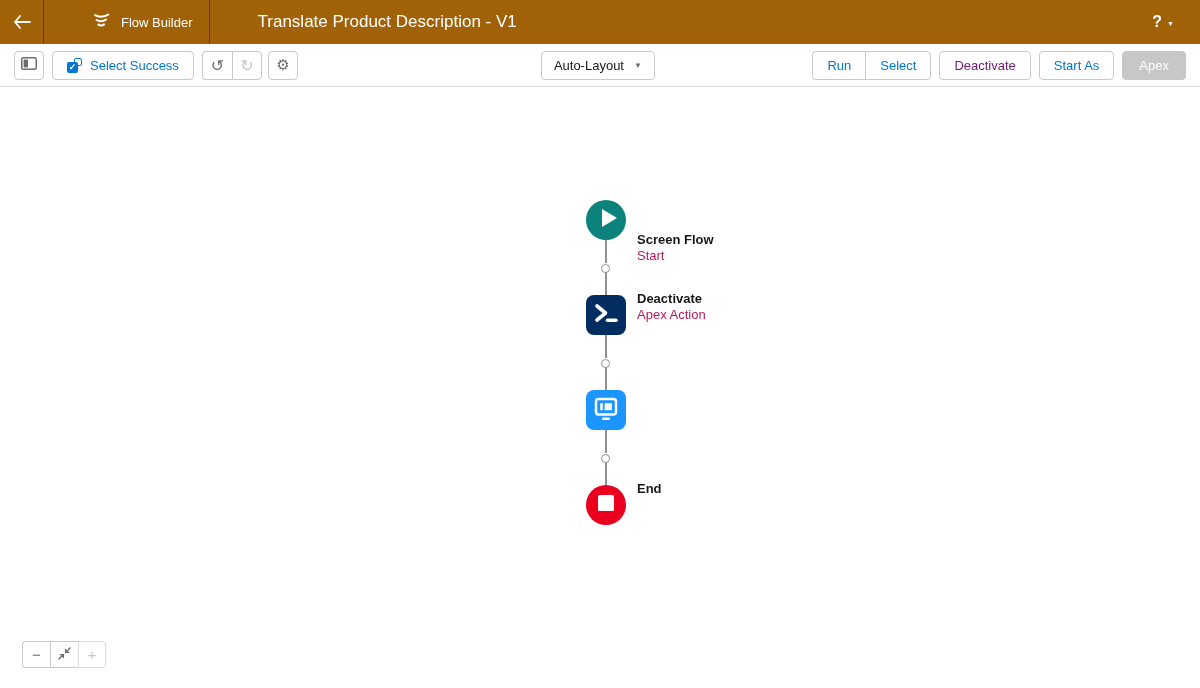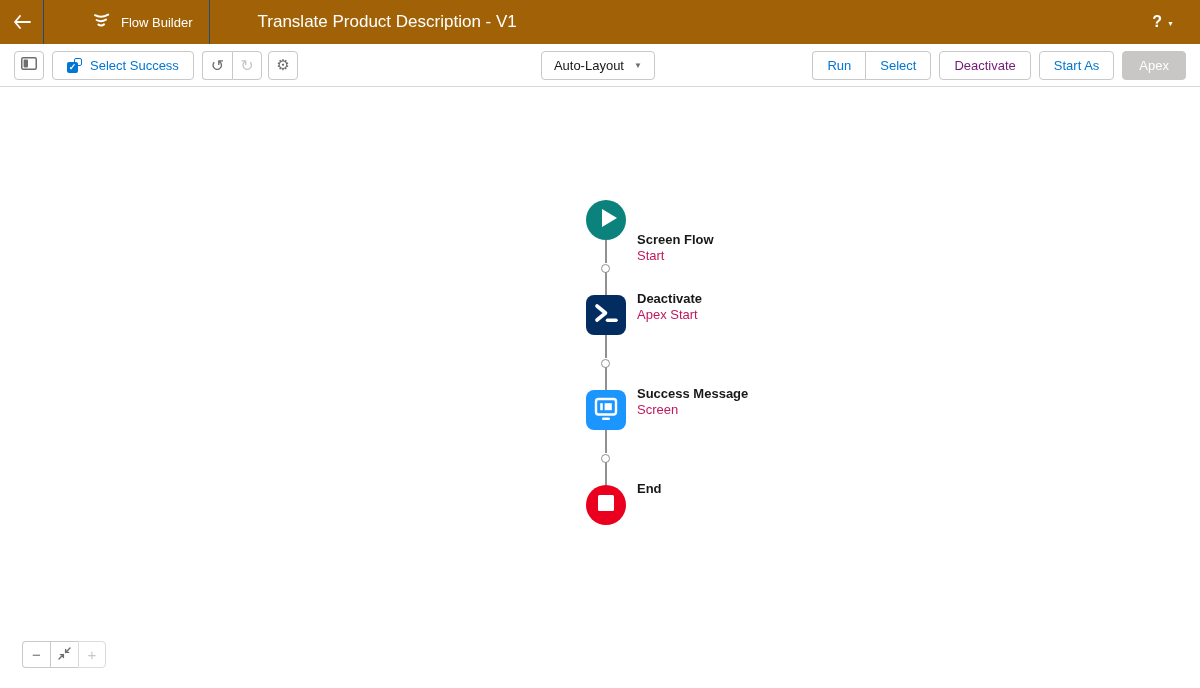--- a/index.html
+++ b/index.html
@@ -176,40 +176,36 @@
       <svg width="40" height="40" viewBox="0 0 40 40">
           <g stroke="#fff" stroke-width="3.6" fill="none" stroke-linecap="round" stroke-linejoin="round">
             <polyline points="11,13 19.5,20 11,27"></polyline>
             <line x1="21.5" y1="27.2" x2="30" y2="27.2"></line>
           </g>
         </svg>
     </span>
   </div>
   <div class="node-label" style="top:204px;">
     <div class="node-title">Deactivate</div>
-    <div class="node-sub">Apex Start</div>
+    <div class="node-sub">Apex Action</div>
   </div>
 
   <div class="connector" style="top:248px; height:23px;"></div>
   <div class="add-dot" style="top:271.5px;"></div>
   <div class="connector" style="top:280px; height:23px;"></div>
 
   <div class="node-icon node-square" style="left:586px; top:303px; background:#1b96ff;">
     <span>
       <svg width="40" height="40" viewBox="0 0 40 40">
         <rect x="10" y="11" width="20" height="15.5" rx="2.5" fill="none" stroke="#fff" stroke-width="2.4"></rect>
         <rect x="14.2" y="15.2" width="2.6" height="7" fill="#fff"></rect>
         <rect x="18.6" y="15.2" width="7.2" height="7" fill="#fff"></rect>
         <rect x="16" y="29.5" width="8" height="2.6" rx="1.3" fill="#fff"></rect>
       </svg>
     </span>
-  </div>
-  <div class="node-label" style="top:299px;">
-    <div class="node-title">Success Message</div>
-    <div class="node-sub">Screen</div>
   </div>
 
   <div class="connector" style="top:343px; height:23px;"></div>
   <div class="add-dot" style="top:366.5px;"></div>
   <div class="connector" style="top:375px; height:23px;"></div>
 
   <div class="node-icon node-circle" style="left:586px; top:398px; background:#ea001e;">
     <span>
       <svg width="40" height="40" viewBox="0 0 40 40">
           <rect x="12" y="12" width="16" height="16" rx="1.5" fill="#fff"></rect>

